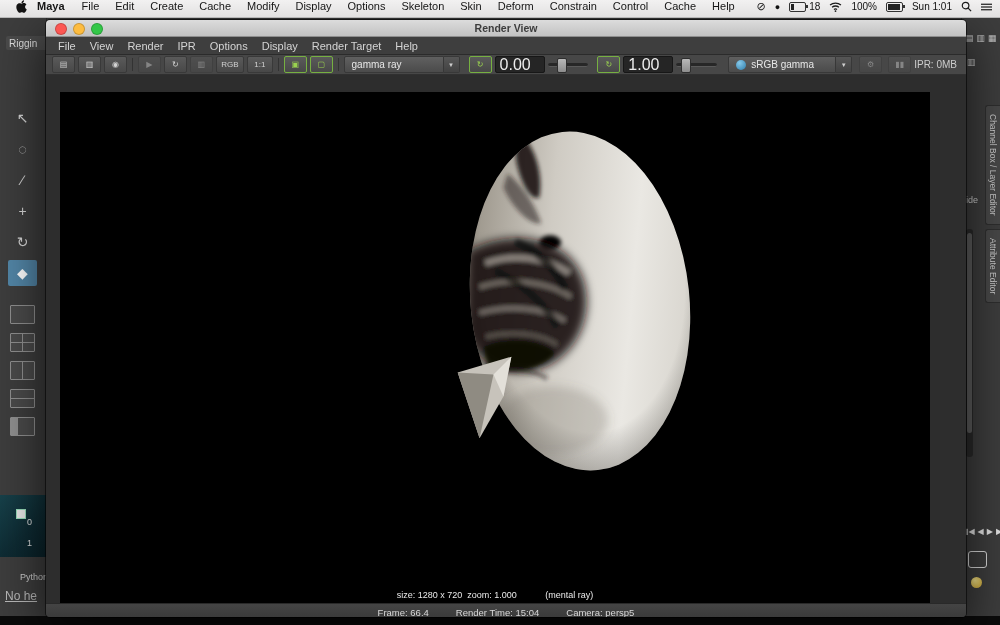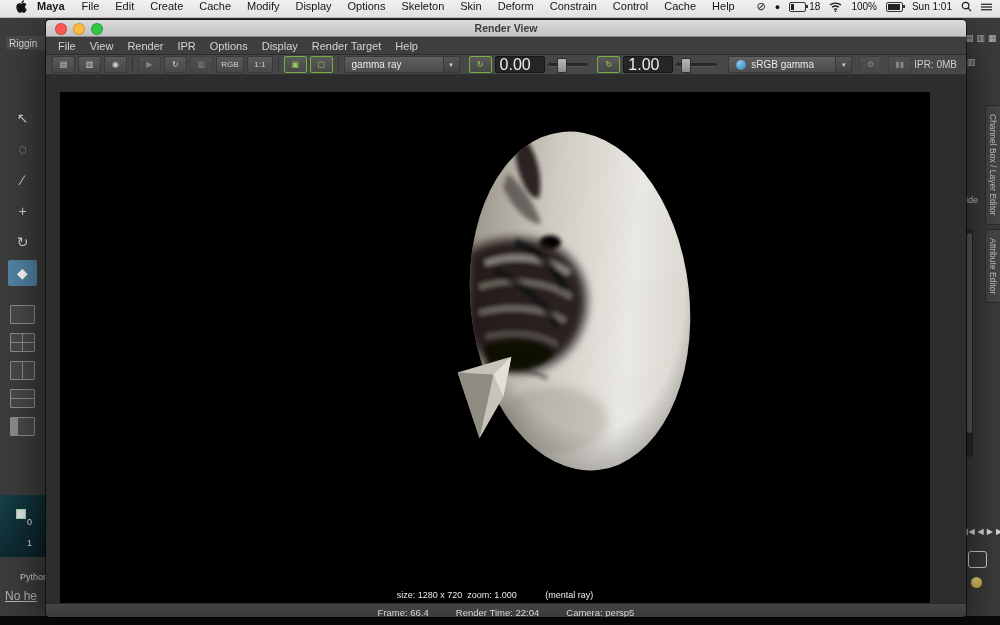--- a/index.html
+++ b/index.html
@@ -362,18 +362,18 @@
 
         <div class="canvas-status">
           <span>size: 1280 x 720  zoom: 1.000</span>
           <span>(mental ray)</span>
         </div>
       </div>
     </div>
 
     <div class="rv-statusbar">
       <span>Frame: 66.4</span>
-      <span>Render Time: 22:04</span>
+      <span>Render Time: 15:04</span>
       <span>Camera: persp5</span>
     </div>
   </div>
 
 </div>
 
 </body></html>

